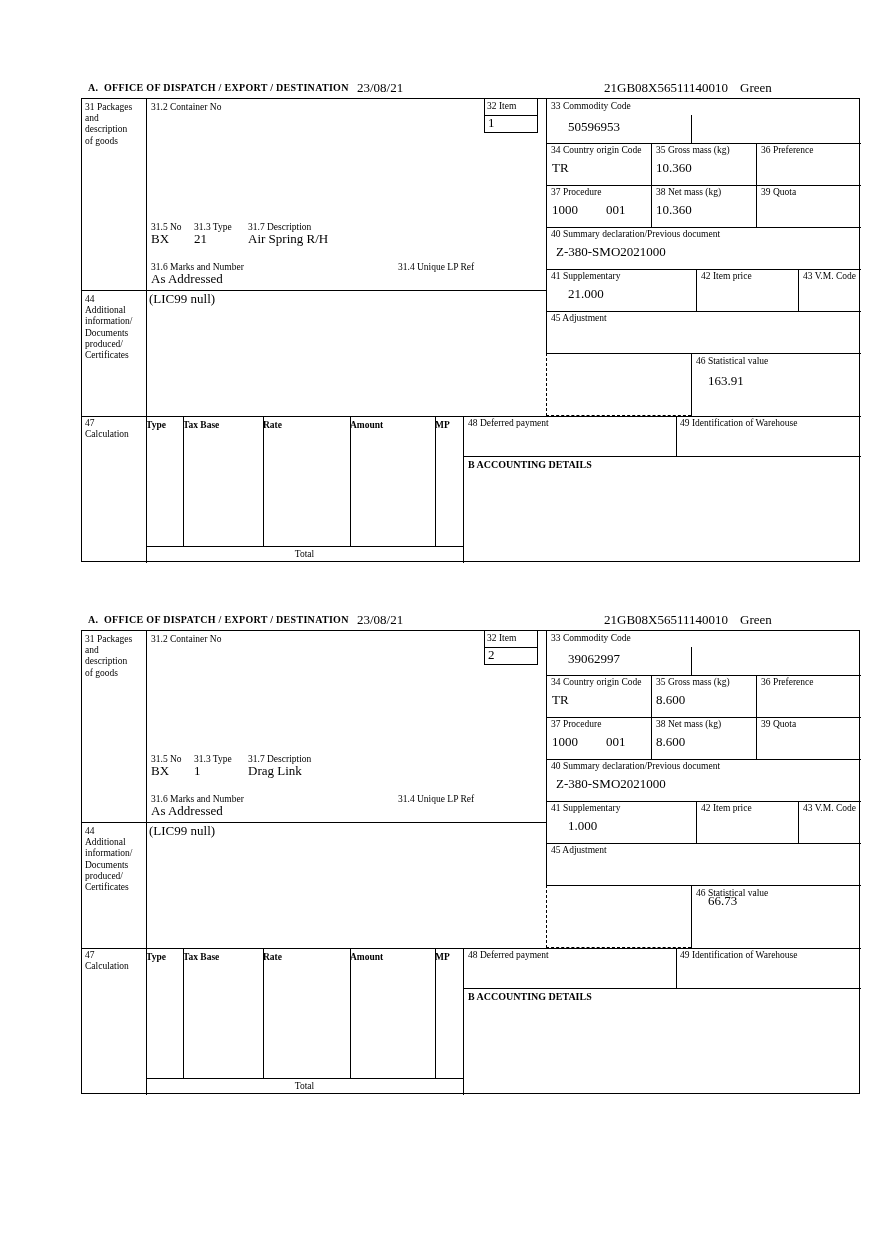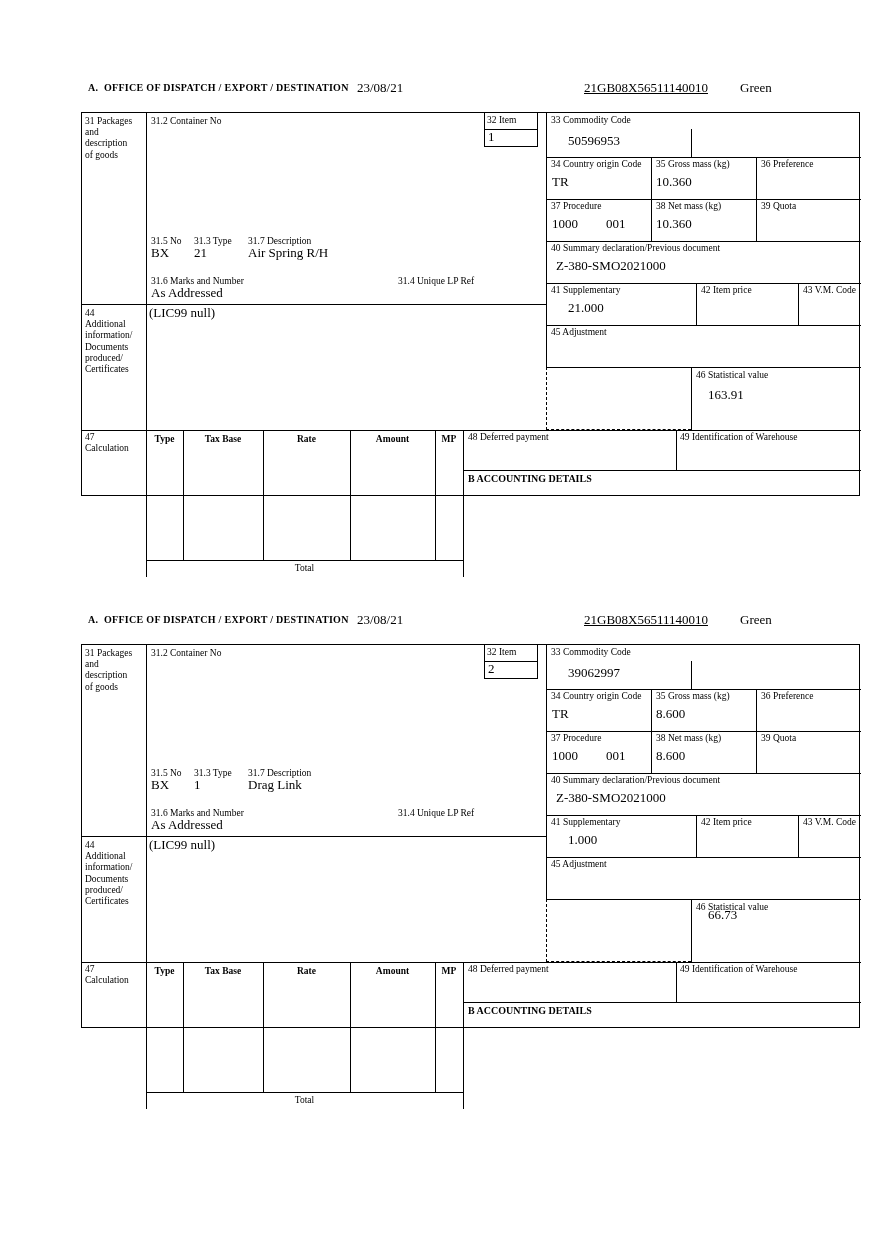--- a/index.html
+++ b/index.html
@@ -3,30 +3,30 @@
 <meta charset="utf-8">
 <style>
   * { margin:0; padding:0; box-sizing:border-box; }
   html,body { background:#ffffff; }
   body { font-family:"Liberation Serif","DejaVu Serif",serif; color:#000; }
   .page { position:relative; width:882px; height:1250px; background:#fff; overflow:hidden; }
   .sad-section { position:absolute; left:81px; width:779px; height:482px; }
   .sec-header { position:absolute; top:0; left:0; width:779px; height:16px; }
   .hdr-title { position:absolute; left:7px; top:2px; font-weight:bold; font-size:10px; letter-spacing:.3px; white-space:pre; }
   .hdr-date { position:absolute; left:276px; top:0; font-size:13px; white-space:pre; }
-  .hdr-ref { position:absolute; left:503px; top:0; font-size:13px; white-space:pre;text-decoration:underline; }
+  .hdr-ref { position:absolute; left:523px; top:0; font-size:13px; white-space:pre; }
   .hdr-status { position:absolute; left:659px; top:0; font-size:13px; white-space:pre; }
-  .sec-box { position:absolute; top:18px; left:0; width:779px; height:384px; border:1px solid #000;margin-top:14px; }
+  .sec-box { position:absolute; top:18px; left:0; width:779px; height:464px; border:1px solid #000; }
   .hl { position:absolute; height:1px; background:#000; }
   .vl { position:absolute; width:1px; background:#000; }
   .hl-dash { position:absolute; height:0; border-top:1px dashed #000; }
   .vl-dash { position:absolute; width:0; border-left:1px dashed #000; }
   .lbl { position:absolute; font-size:9.5px; line-height:1.18; white-space:pre-line; }
   .val { position:absolute; font-size:13px; line-height:1.1; white-space:nowrap; }
-  .tbl-h { position:absolute; font-size:9.5px; font-weight:bold; text-align:center; }
+  .tbl-h { position:absolute; font-size:9.5px; font-weight:bold; }
   .bold { font-weight:bold; }
 </style>
 </head>
 <body>
 
 <div class="page">
   <div id="sections">
 <section class="sad-section" style="top: 80px;">
   <div class="sec-header">
     <span class="hdr-title">A.  OFFICE OF DISPATCH / EXPORT / DESTINATION</span>

